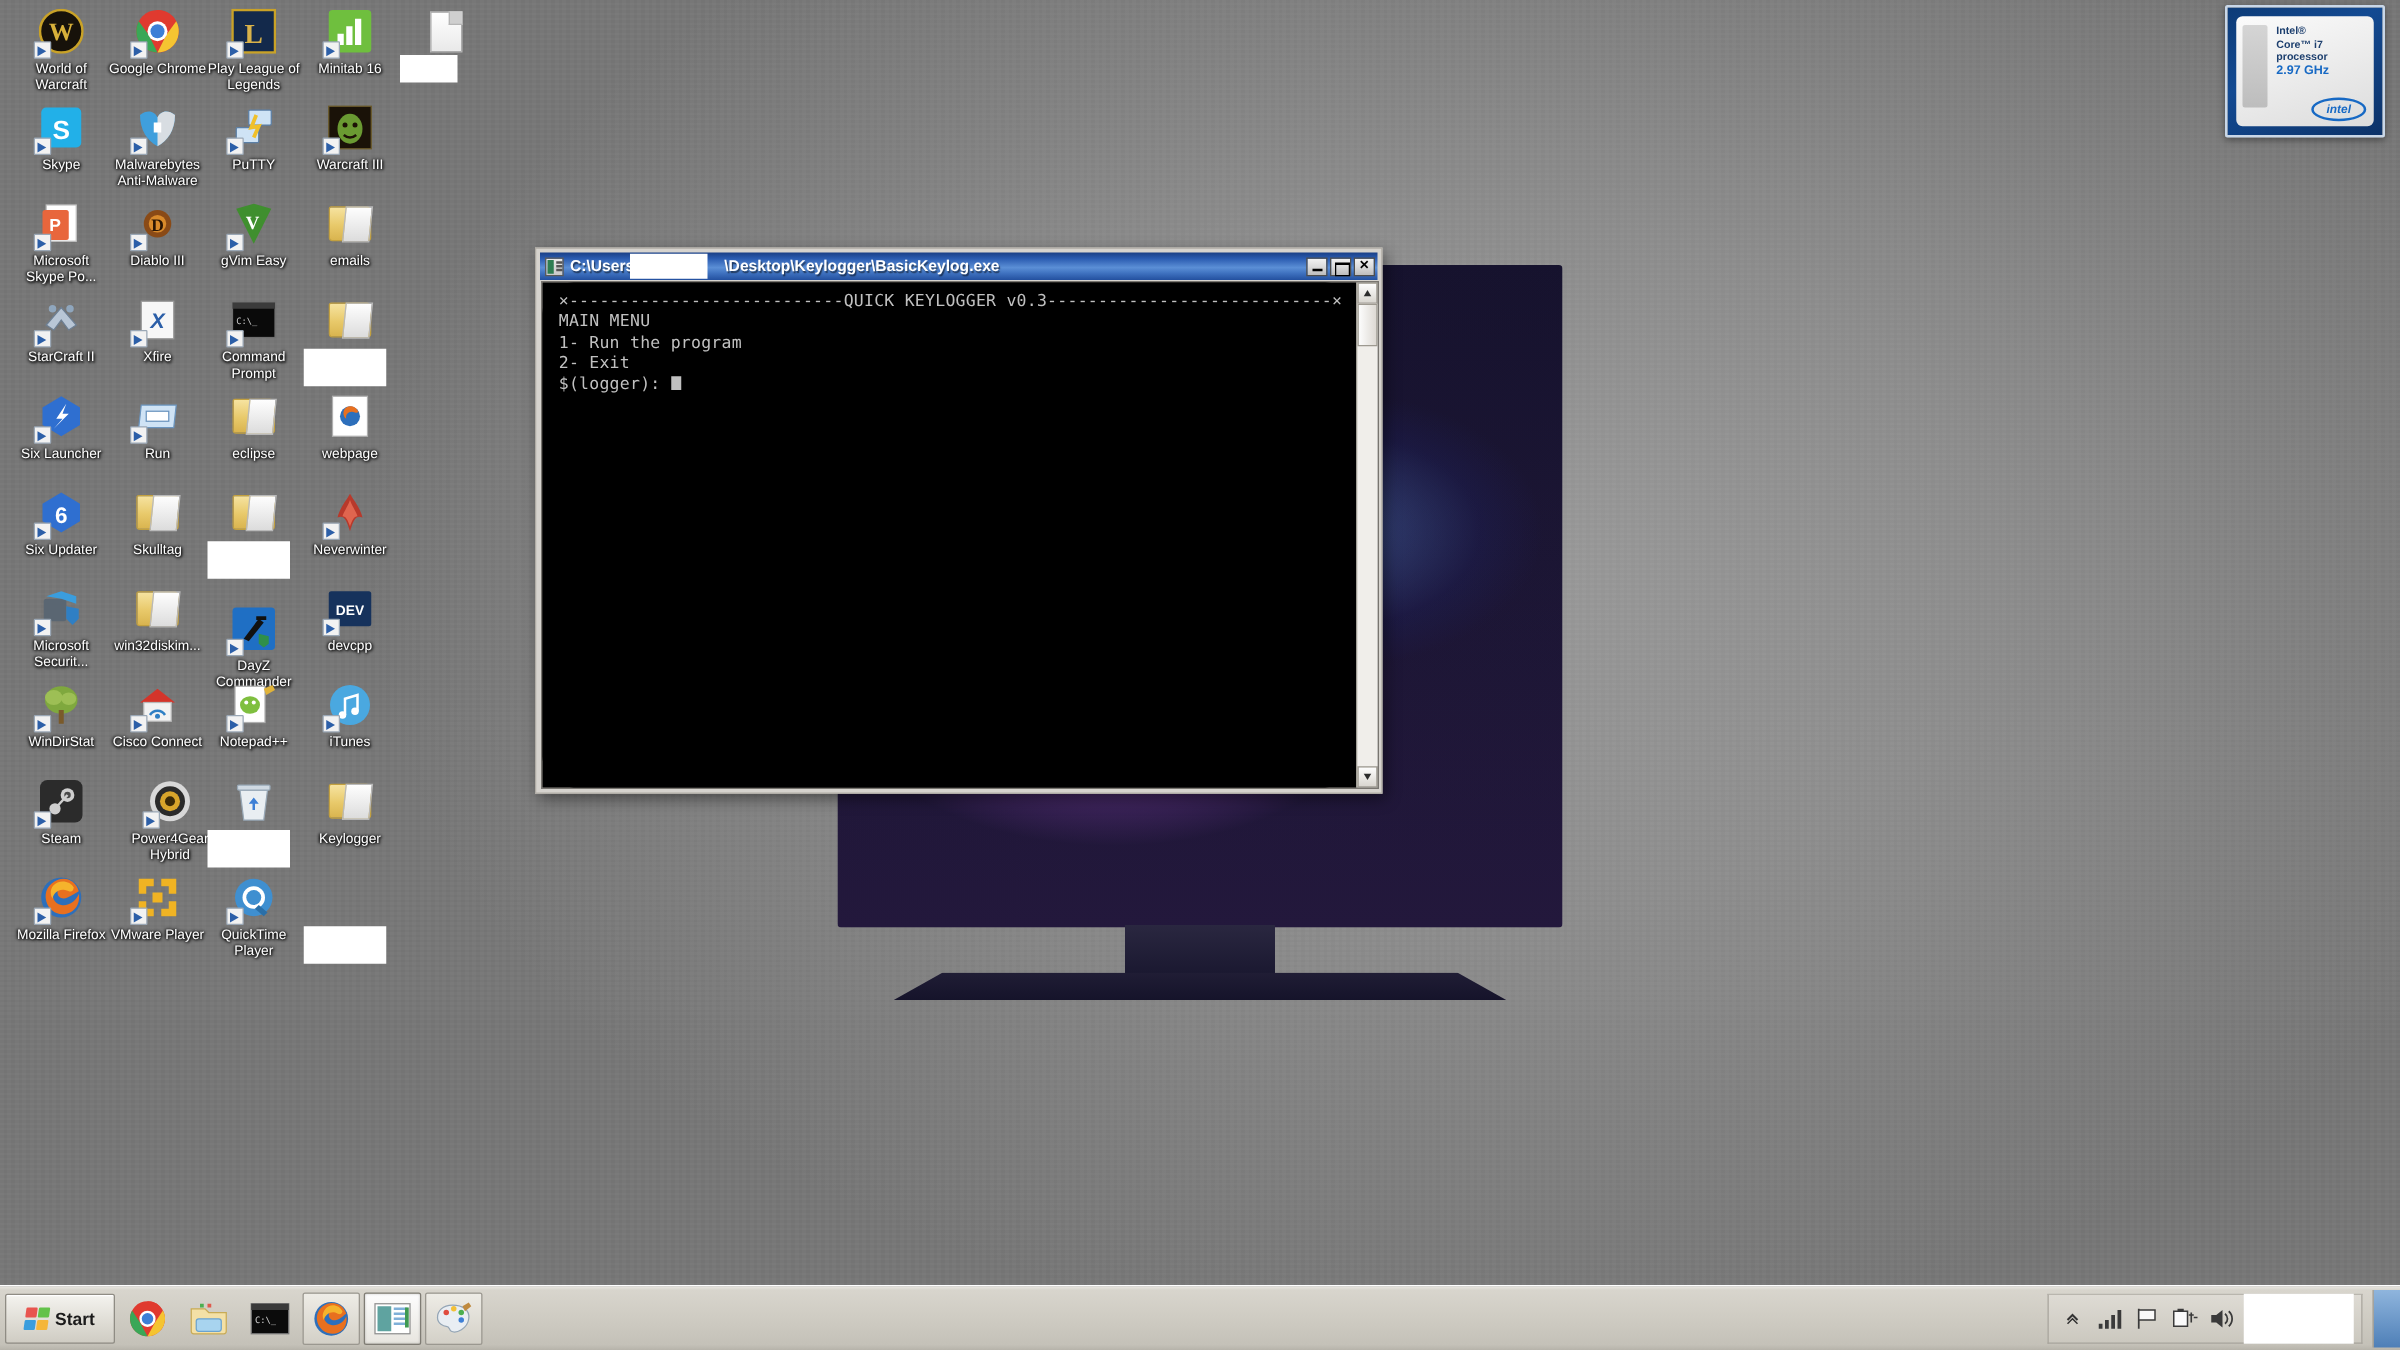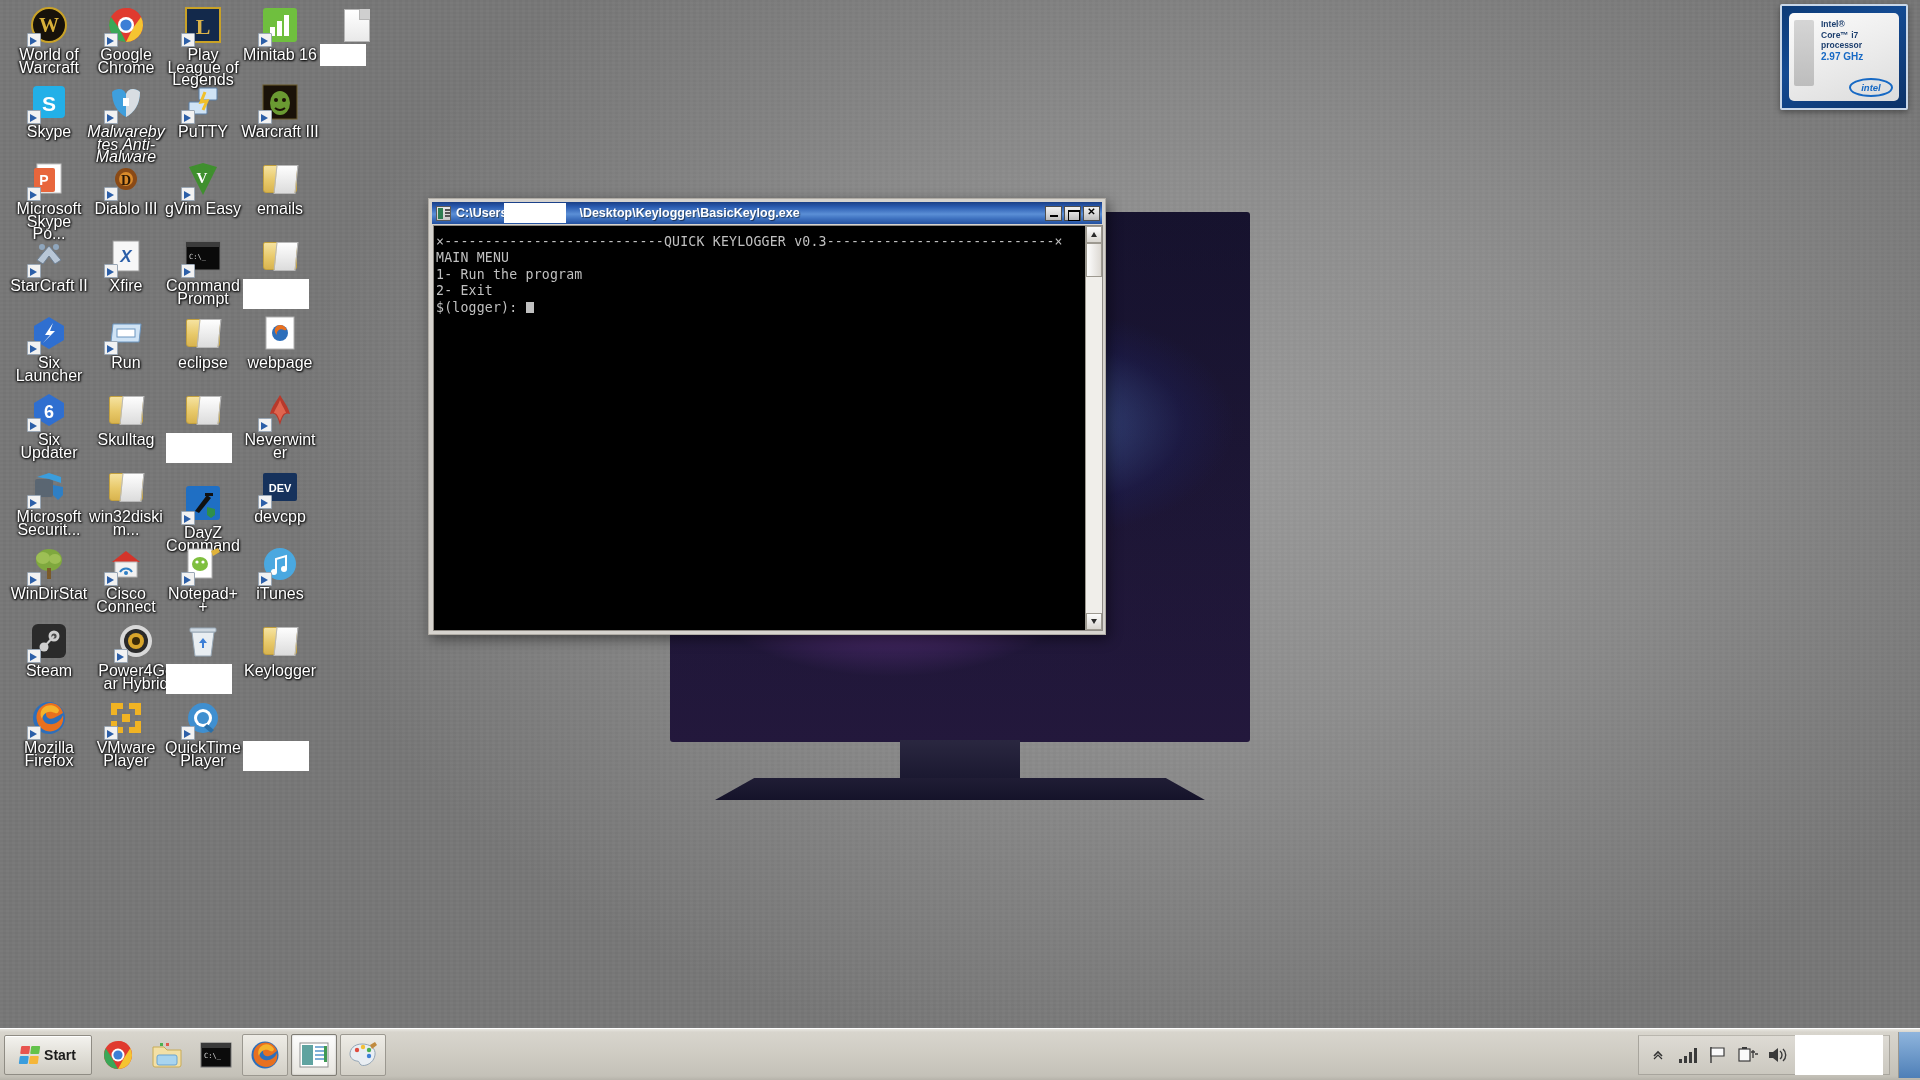--- a/index.html
+++ b/index.html
@@ -73,21 +73,21 @@
   }
   .dicon .shortcut-arrow::after {
     content: "";
     position: absolute; left: 2px; top: 3px;
     width: 0; height: 0;
     border-left: 7px solid #2c5fa8;
     border-top: 4px solid transparent;
     border-bottom: 4px solid transparent;
   }
   .dicon .lbl {
-    font-size: 16px;
+    font-size: 11px;
     color: #ffffff;
     line-height: 12.5px;
     text-shadow: 0 0 3px rgba(0,0,0,.95), 1px 1px 2px rgba(0,0,0,.9), -1px 0 2px rgba(0,0,0,.7);
     word-wrap: break-word;
   }
   .redact {
     position: absolute;
     background: #ffffff;
     z-index: 5;
   }
@@ -292,21 +292,21 @@
     border: 1px solid #8f8b85;
     background: #000;
   }
   #console-text {
     flex: 1;
     background: #000000;
     color: #c0c0c0;
     font-family: "DejaVu Sans Mono", "Liberation Mono", monospace;
     font-size: 13.2px;
     line-height: 16.4px;
-    padding: 8px 0 0 2px;
+    padding: 8px 0 0 13px;
     white-space: pre;
     overflow: hidden;
     letter-spacing: .2px;
     border-radius: 25px;
   }
   #console-cursor {
     display: inline-block;
     width: 8px; height: 11px;
     background: #c0c0c0;
     vertical-align: -1px;
@@ -488,21 +488,21 @@
       <div class="dicon" style="left: 10px; top: 81px;">
         <span class="glyph">
           <svg width="36" height="36" viewBox="0 0 36 36">
             <rect x="2" y="2" width="32" height="32" rx="4" fill="#22b0e8"></rect>
             <text x="18" y="27" text-anchor="middle" font-size="21" font-weight="bold" fill="#fff" font-family="sans-serif">S</text>
           </svg>
           <span class="shortcut-arrow"></span>
         </span>
         <div class="lbl">Skype</div>
       </div>
-      <div class="dicon" style="left: 87px; top: 81px; font-style: italic;">
+      <div class="dicon" style="left: 87px; top: 81px;">
         <span class="glyph">
           <svg width="36" height="36" viewBox="0 0 36 36">
             <path d="M4 8 C10 3 16 5 18 10 C20 5 26 3 32 8 C32 20 26 29 18 33 C10 29 4 20 4 8 Z" fill="#3f9fdd"></path>
             <path d="M18 10 C20 5 26 3 32 8 C32 20 26 29 18 33 Z" fill="#d8dde2"></path>
             <rect x="15" y="14" width="6" height="8" fill="#fff"></rect>
           </svg>
           <span class="shortcut-arrow"></span>
         </span>
         <div class="lbl">Malwarebytes Anti-Malware</div>
       </div>

